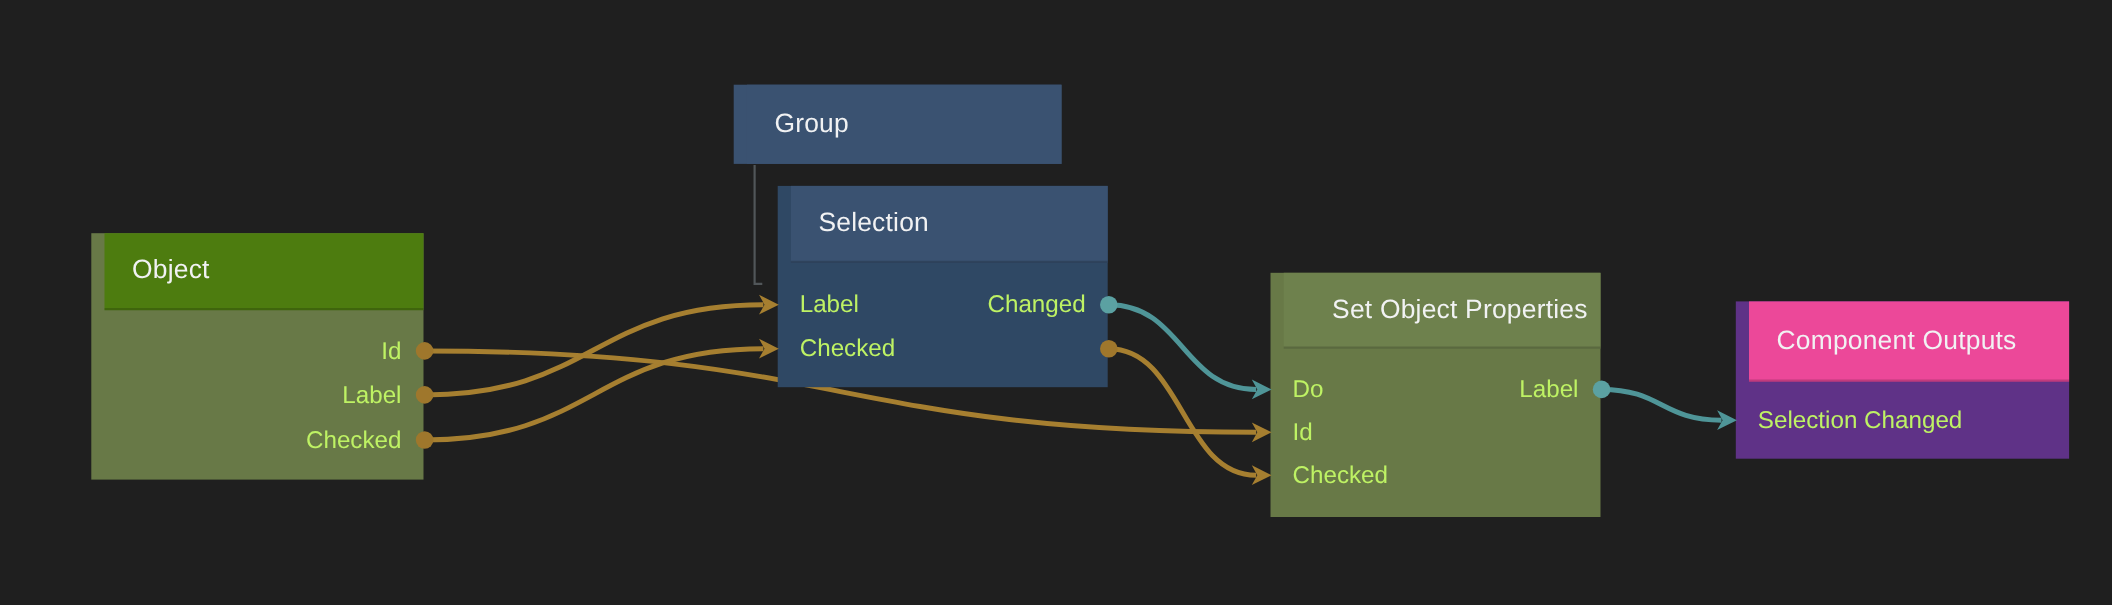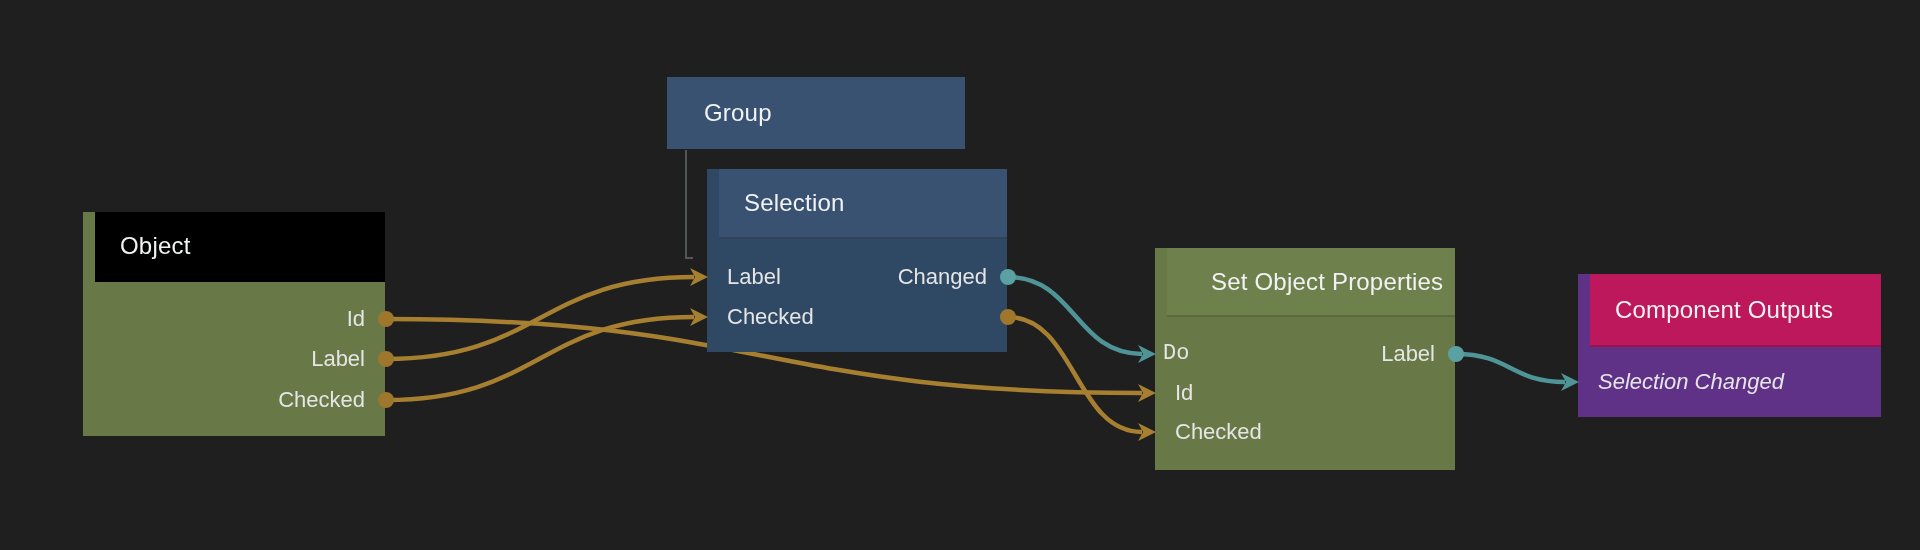--- a/index.html
+++ b/index.html
@@ -40,21 +40,21 @@
     font-size: 24px;
     font-weight: 400;
     color: #f1f2f3;
     letter-spacing: 0.2px;
     white-space: nowrap;
   }
   .port-label {
     position: absolute;
     font-size: 22px;
     font-weight: 400;
-    color: #e5e5e5;
+    color: #bef264;
     line-height: 26px;
     white-space: nowrap;
   }
   .port-label.in  { text-align: left; }
   .port-label.out { text-align: center; }
 </style>
 </head>
 <body>
 
 <div class="canvas">
@@ -62,21 +62,21 @@
       <polyline points="686,150 686,258 693,258" fill="none" stroke="#515659" stroke-width="2"></polyline>
       <path d="M 386 359 C 540 359, 540 277, 694 277" fill="none" stroke="#a67f30" stroke-width="4.5"></path>
       <path d="M 386 400 C 540 400, 540 317, 694 317" fill="none" stroke="#a67f30" stroke-width="4.5"></path>
       <path d="M 386 319 C 764 319, 764 393, 1142 393" fill="none" stroke="#a67f30" stroke-width="4.5"></path>
       <path d="M 1008 317 C 1075 317, 1075 432, 1142 432" fill="none" stroke="#a67f30" stroke-width="4.5"></path>
       <path d="M 1008 277 C 1075 277, 1075 354, 1142 354" fill="none" stroke="#4f9598" stroke-width="4.5"></path>
       <path d="M 1456 354 C 1510.5 354, 1510.5 382, 1565 382" fill="none" stroke="#4f9598" stroke-width="4.5"></path>
     </svg>
   <div class="nodes-layer">
       <div class="node" style="left: 83px; top: 212px; width: 302px; height: 224px; background: rgb(104, 121, 71);">
-        <div class="node-header" style="height: 70px; background: #000000; border-bottom: 2px solid rgba(0, 0, 0, 0.18);">
+        <div class="node-header" style="height: 70px; background: #4d7c0f; border-bottom: 2px solid rgba(0, 0, 0, 0.18);">
           <span class="node-title">Object</span>
         </div>
         <span class="port-label out" style="right: 20px; top: 94px;">Id</span>
         <span class="port-label out" style="right: 20px; top: 134px;">Label</span>
         <span class="port-label out" style="right: 20px; top: 175px;">Checked</span>
       </div>
       <div class="node" style="left: 667px; top: 77px; width: 298px; height: 72px; background: rgb(58, 82, 113);">
         <div class="node-header" style="height: 72px; background: rgb(58, 82, 113);">
           <span class="node-title">Group</span>
         </div>
@@ -86,30 +86,30 @@
           <span class="node-title">Selection</span>
         </div>
         <span class="port-label in" style="left: 20px; top: 95px;">Label</span>
         <span class="port-label in" style="left: 20px; top: 135px;">Checked</span>
         <span class="port-label out" style="right: 20px; top: 95px;">Changed</span>
       </div>
       <div class="node" style="left: 1155px; top: 248px; width: 300px; height: 222px; background: rgb(104, 121, 71);">
         <div class="node-header" style="height: 69px; background: rgb(110, 129, 77); border-bottom: 2px solid rgba(0, 0, 0, 0.18); padding-left: 44px;">
           <span class="node-title">Set Object Properties</span>
         </div>
-        <span class="port-label in" style="left: 8px; top: 93px; font-family: Liberation Mono, monospace;">Do</span>
+        <span class="port-label in" style="left: 20px; top: 93px;">Do</span>
         <span class="port-label in" style="left: 20px; top: 132px;">Id</span>
         <span class="port-label in" style="left: 20px; top: 171px;">Checked</span>
         <span class="port-label out" style="right: 20px; top: 93px;">Label</span>
       </div>
       <div class="node" style="left: 1578px; top: 274px; width: 303px; height: 143px; background: rgb(95, 50, 135);">
-        <div class="node-header" style="height: 73px; background: #be185d; border-bottom: 2px solid rgba(0, 0, 0, 0.18); text-align: right;">
+        <div class="node-header" style="height: 73px; background: #ec4899; border-bottom: 2px solid rgba(0, 0, 0, 0.18); text-align: right;">
           <span class="node-title">Component Outputs</span>
         </div>
-        <span class="port-label in" style="left: 20px; top: 95px; font-style: italic;">Selection Changed</span>
+        <span class="port-label in" style="left: 20px; top: 95px;">Selection Changed</span>
       </div>
     </div>
   <svg id="ports-layer" class="layer" viewBox="0 0 1920 550">
       <circle cx="386" cy="359" r="8" fill="#9f772c"></circle>
       <polygon points="708,277 690,268 695,277 690,286" fill="#a67f30"></polygon>
       <circle cx="386" cy="400" r="8" fill="#9f772c"></circle>
       <polygon points="708,317 690,308 695,317 690,326" fill="#a67f30"></polygon>
       <circle cx="386" cy="319" r="8" fill="#9f772c"></circle>
       <polygon points="1156,393 1138,384 1143,393 1138,402" fill="#a67f30"></polygon>
       <circle cx="1008" cy="317" r="8" fill="#9f772c"></circle>

